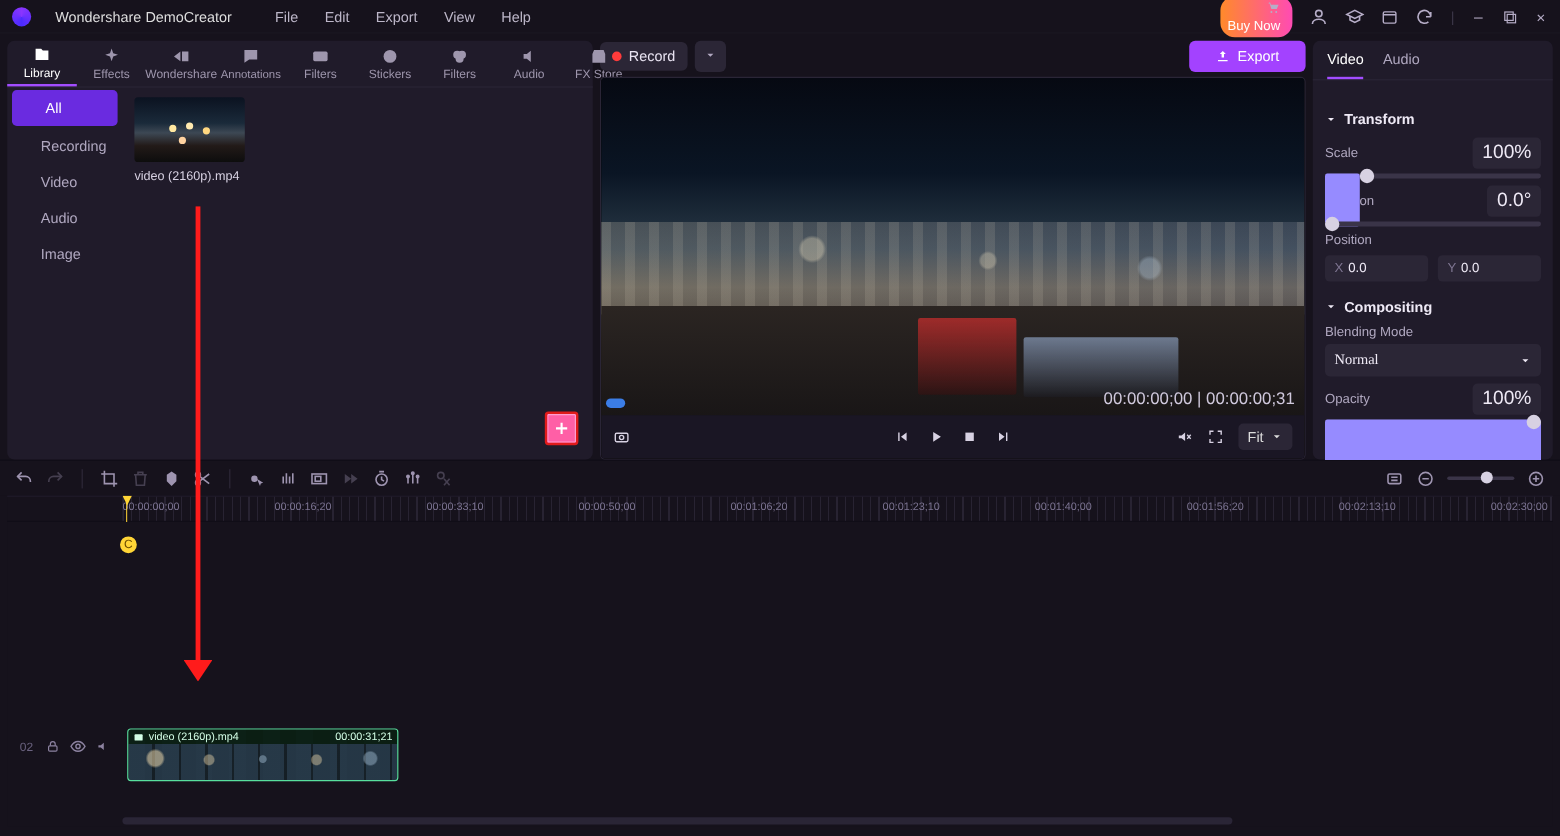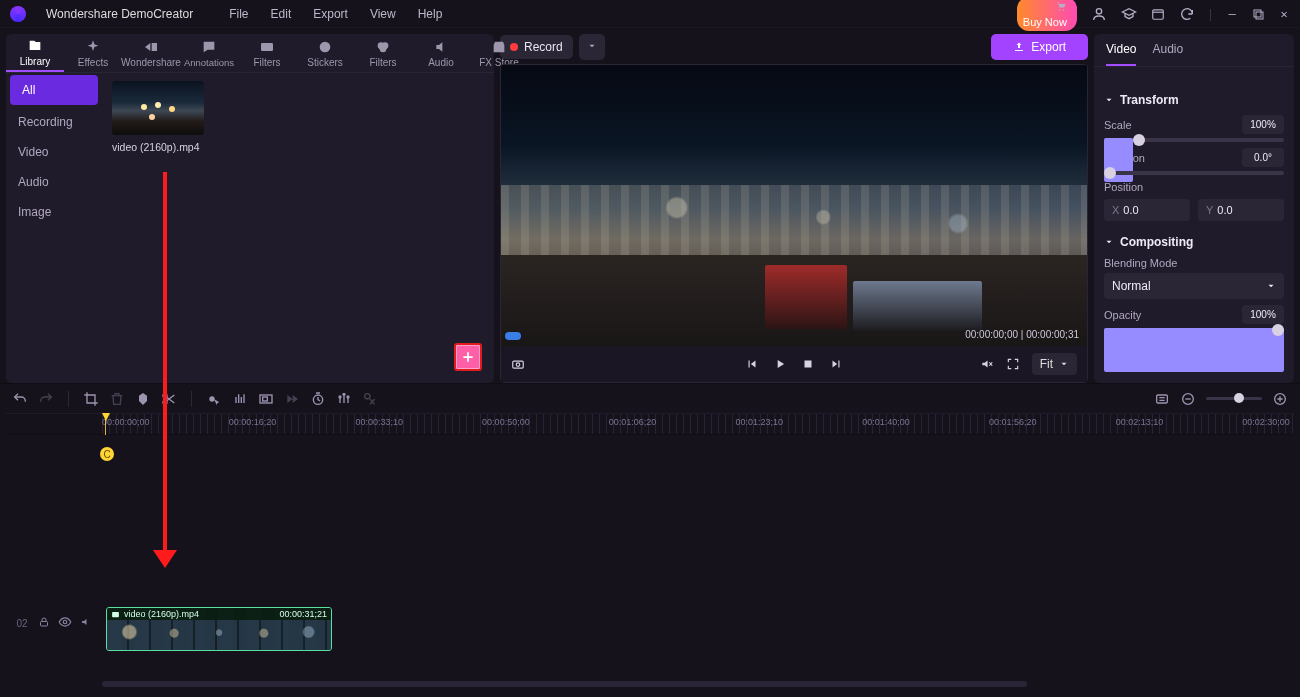--- a/index.html
+++ b/index.html
@@ -16,21 +16,21 @@
   .win-btn { width:12px; text-align:center; font-family:Consolas,monospace; }
 
   .content { display:flex; height:355px; padding:6px 6px 0 6px; gap:6px; }
   .left-panel { width:488px; background:#201b2a; border-radius:6px; display:flex; flex-direction:column; position:relative; }
   .tabs { display:flex; border-bottom:1px solid #2a2536; }
   .tab { flex:0 0 auto; width:58px; height:38px; display:flex; flex-direction:column; align-items:center; justify-content:center; gap:2px; color:#9e96ad; font-size:10px; cursor:pointer; }
   .tab .ico { width:16px; height:16px; }
   .tab.active { color:#fff; border-bottom:2px solid #a24dff; }
   .lib-body { display:flex; flex:1; }
   .sidebar { width:96px; display:flex; flex-direction:column; }
-  .side-item { padding:8px 12px; color:#b0a8c0; cursor:pointer; }
+  .side-item { padding:8px 28px; color:#b0a8c0; cursor:pointer; }
   .side-item.active { background:#6a2be0; color:#fff; border-radius:4px; margin:2px 4px; }
   .media-grid { flex:1; padding:8px 10px; display:flex; flex-wrap:wrap; align-content:flex-start; gap:8px; }
   .clip { width:92px; }
   .thumb { width:92px; height:54px; border-radius:3px; background: linear-gradient(180deg,#0b1220 0%, #1a2a3a 40%, #3d4854 55%, #221a18 75%, #0d0d0d 100%); position:relative; overflow:hidden; }
   .thumb::after{content:"";position:absolute;left:32%;top:42%;width:6px;height:6px;border-radius:50%;background:#ffe8a0;box-shadow:14px -2px 0 #ffeab0, 28px 2px 0 #ffd780, 8px 10px 0 #ffd2a0;}
   .clip-name { font-size:10.5px; color:#d7d1e2; margin-top:6px; word-break:break-all; }
   .add-media-btn { position:absolute; right:12px; bottom:12px; width:28px; height:28px; background:#ff5fa6; border:2px solid #e01b1b; border-radius:3px; display:flex; align-items:center; justify-content:center; cursor:pointer; box-shadow:0 0 0 1px #ff9ed0 inset; }
   .add-media-btn svg { color:#fff; }
 
   .center-panel { flex:1; display:flex; flex-direction:column; gap:4px; }
@@ -47,43 +47,43 @@
     linear-gradient(180deg,#060912 0%, #0a1524 25%, #2a3a48 45%, #56524a 55%, #2d2420 70%, #141012 100%);
   }
   .preview-img::before{content:"";position:absolute;left:0;right:0;top:38%;height:24%;background:
     repeating-linear-gradient(90deg, rgba(210,200,180,.15) 0 8px, transparent 8px 20px),
     linear-gradient(90deg, rgba(200,190,170,.25), rgba(170,170,190,.2));}
   .preview-road{position:absolute;left:0;right:0;bottom:0;height:40%;background:
     linear-gradient(180deg,#2b2522,#121012);}
   .preview-road::before{content:"";position:absolute;left:45%;top:8%;width:14%;height:50%;background:linear-gradient(180deg,rgba(255,50,50,.55),rgba(80,10,10,.3));border-radius:2px;filter:blur(.4px);}
   .preview-road::after{content:"";position:absolute;left:60%;top:20%;width:22%;height:40%;background:linear-gradient(180deg,rgba(180,210,255,.5),rgba(30,40,60,.2));border-radius:2px;filter:blur(.6px);}
   .pv-tint{position:absolute;left:4px;bottom:42px;width:16px;height:8px;background:#3b7de6;border-radius:4px;}
-  .pv-time{position:absolute;right:8px;bottom:42px;font-size:10px;color:#cfc8dc;margin-left:16px;}
+  .pv-time{position:absolute;right:8px;bottom:42px;font-size:14px;color:#cfc8dc;margin-left:16px;}
   .pv-controls { position:absolute; left:0; right:0; bottom:0; height:36px; background:#1a1624; display:flex; align-items:center; padding:0 10px; gap:12px; }
   .pv-controls .spacer { flex:1; }
   .pv-controls .ico, .pv-controls .ico svg { width:14px; height:14px; display:block; color:#d7d1e2; }
   .fit-sel { display:flex; align-items:center; gap:6px; background:#2b2636; border-radius:4px; padding:4px 8px; cursor:pointer; }
   .playgrp{position:absolute;left:50%;transform:translateX(-50%);display:flex;gap:14px;align-items:center;}
 
   .right-panel { width:200px; background:#201b2a; border-radius:6px; display:flex; flex-direction:column; padding:0; }
   .rp-tabs { display:flex; gap:16px; padding:8px 12px 0; border-bottom:1px solid #2a2536;}
   .rp-tab { padding-bottom:8px; color:#b0a8c0; cursor:pointer; }
   .rp-tab.active { color:#fff; border-bottom:2px solid #a24dff; }
   .rp-body { flex:1; overflow:auto; padding:8px 10px; }
   .section-head { display:flex; align-items:center; gap:6px; font-weight:600; color:#efeaf6; margin:18px 0 8px; }
   .prop-row { margin:6px 0; }
   .prop-label { color:#b0a8c0; font-size:11px; margin-bottom:4px; display:flex; justify-content:space-between; align-items:center;}
-  .value-chip { background:#2b2636; border-radius:4px; padding:4px 8px; font-size:10px; color:#efeaf6; min-width:42px; text-align:center; }
+  .value-chip { background:#2b2636; border-radius:4px; padding:4px 8px; font-size:16px; color:#efeaf6; min-width:42px; text-align:center; }
   .slider { width:100%; height:4px; background:#3a3448; border-radius:2px; position:relative; margin-top:4px;}
   .slider .track{position:absolute;left:0;top:0;bottom:0;border-radius:2px;background:#968bff;}
   .slider .knob{position:absolute;top:-4px;width:12px;height:12px;border-radius:50%;background:#d7d1e2;}
   .pos-row{display:flex;gap:8px;margin-top:6px;}
   .pos-input{flex:1;background:#2b2636;border-radius:4px;padding:5px 8px;display:flex;gap:4px;align-items:center;color:#efeaf6;font-size:11px;}
   .pos-input .ax{color:#7e7591;}
-  .select-box{background:#2b2636;border-radius:4px;padding:6px 8px;display:flex;justify-content:space-between;align-items:center;color:#efeaf6;cursor:pointer;margin-top:4px;}
+  .select-box{background:#2b2636;border-radius:4px;padding:6px 8px;display:flex;justify-content:space-between;align-items:center;color:#efeaf6;cursor:pointer;margin-top:4px;font-family:Liberation Serif, serif;}
 
   .timeline-toolbar { height:30px; display:flex; align-items:center; padding:0 12px; gap:10px; background:#16121c; border-top:1px solid #100d17; }
   .timeline-toolbar .sep { width:1px; height:16px; background:#2d2839; margin:0 4px;}
   .tl-ico { width:16px; height:16px; color:#9e94b0; cursor:pointer; display:flex; align-items:center; justify-content:center;}
   .tl-ico svg{width:16px;height:16px;display:block;}
   .tl-right{margin-left:auto;display:flex;align-items:center;gap:10px;}
   .zoom-slider{width:56px;height:3px;background:#3a3448;border-radius:2px;position:relative;}
   .zoom-slider .knob{position:absolute;top:-4px;left:50%;width:10px;height:10px;border-radius:50%;background:#d7d1e2;}
 
   .ruler { height:22px; background:#16121c; position:relative; margin:0 6px; border-top:1px solid #201b2a; border-bottom:1px solid #100d17;}

